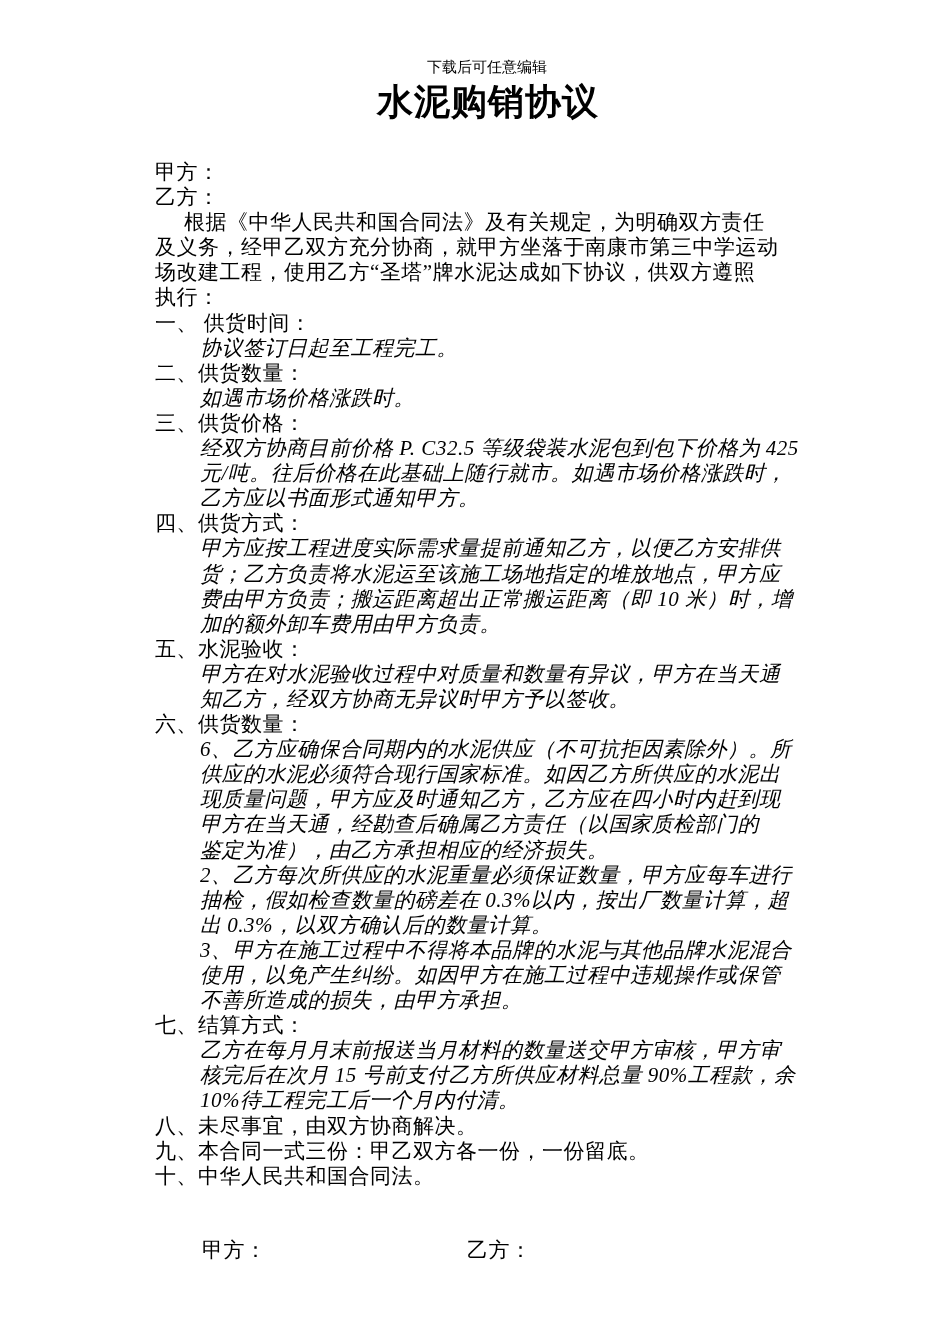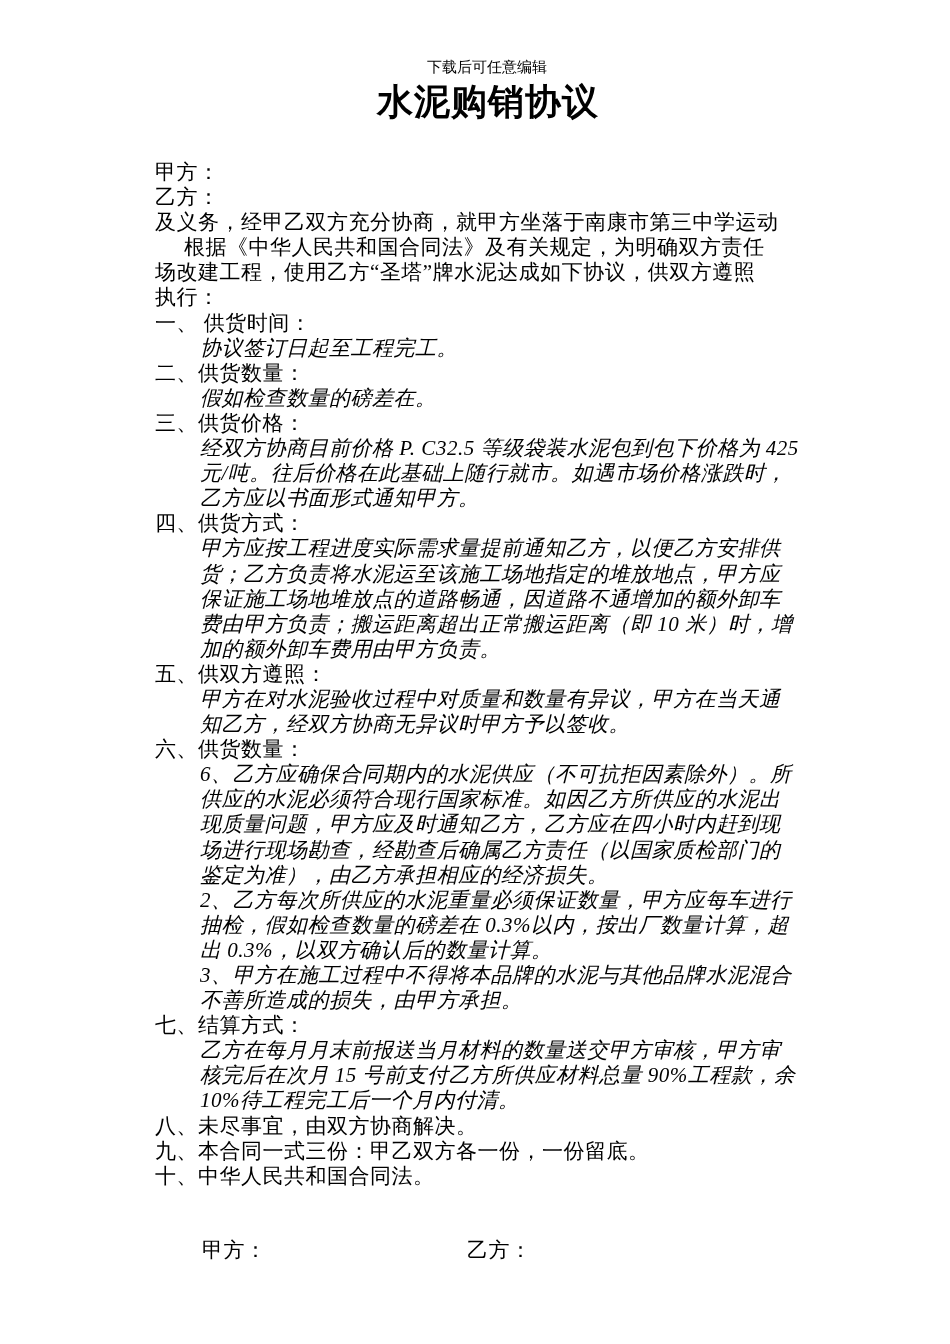--- a/index.html
+++ b/index.html
@@ -39,51 +39,51 @@
 <body>
 
 <div class="page">
   <div class="note">下载后可任意编辑</div>
 
   <h1 class="title">水泥购销协议</h1>
 
   <div class="docbody">
       <div class="line ind-margin">甲方：</div>
       <div class="line ind-margin">乙方：</div>
+      <div class="line ind-para">根据《中华人民共和国合同法》及有关规定，为明确双方责任</div>
       <div class="line ind-margin">及义务，经甲乙双方充分协商，就甲方坐落于南康市第三中学运动</div>
-      <div class="line ind-para">根据《中华人民共和国合同法》及有关规定，为明确双方责任</div>
       <div class="line ind-margin">场改建工程，使用乙方“圣塔”牌水泥达成如下协议，供双方遵照</div>
       <div class="line ind-margin">执行：</div>
       <div class="line ind-margin">一、 供货时间：</div>
       <div class="line ind-cont">协议签订日起至工程完工。</div>
       <div class="line ind-margin">二、供货数量：</div>
-      <div class="line ind-cont">假如检查数量的磅差在。</div>
+      <div class="line ind-cont">如遇市场价格涨跌时。</div>
       <div class="line ind-margin">三、供货价格：</div>
       <div class="line ind-cont">经双方协商目前价格 P. C32.5 等级袋装水泥包到包下价格为 425</div>
       <div class="line ind-cont">元/吨。往后价格在此基础上随行就市。如遇市场价格涨跌时，</div>
       <div class="line ind-cont">乙方应以书面形式通知甲方。</div>
       <div class="line ind-margin">四、供货方式：</div>
       <div class="line ind-cont">甲方应按工程进度实际需求量提前通知乙方，以便乙方安排供</div>
       <div class="line ind-cont">货；乙方负责将水泥运至该施工场地指定的堆放地点，甲方应</div>
-      <div class="line ind-cont">保证施工场地堆放点的道路畅通，因道路不通增加的额外卸车</div>
       <div class="line ind-cont">费由甲方负责；搬运距离超出正常搬运距离（即 10 米）时，增</div>
       <div class="line ind-cont">加的额外卸车费用由甲方负责。</div>
-      <div class="line ind-margin">五、供双方遵照：</div>
+      <div class="line ind-margin">五、水泥验收：</div>
       <div class="line ind-cont">甲方在对水泥验收过程中对质量和数量有异议，甲方在当天通</div>
       <div class="line ind-cont">知乙方，经双方协商无异议时甲方予以签收。</div>
       <div class="line ind-margin">六、供货数量：</div>
       <div class="line ind-cont">6、乙方应确保合同期内的水泥供应（不可抗拒因素除外）。所</div>
       <div class="line ind-cont">供应的水泥必须符合现行国家标准。如因乙方所供应的水泥出</div>
       <div class="line ind-cont">现质量问题，甲方应及时通知乙方，乙方应在四小时内赶到现</div>
-      <div class="line ind-cont">场进行现场勘查，经勘查后确属乙方责任（以国家质检部门的</div>
+      <div class="line ind-cont">甲方在当天通，经勘查后确属乙方责任（以国家质检部门的</div>
       <div class="line ind-cont">鉴定为准），由乙方承担相应的经济损失。</div>
       <div class="line ind-cont">2、乙方每次所供应的水泥重量必须保证数量，甲方应每车进行</div>
       <div class="line ind-cont">抽检，假如检查数量的磅差在 0.3%以内，按出厂数量计算，超</div>
       <div class="line ind-cont">出 0.3%，以双方确认后的数量计算。</div>
       <div class="line ind-cont">3、甲方在施工过程中不得将本品牌的水泥与其他品牌水泥混合</div>
+      <div class="line ind-cont">使用，以免产生纠纷。如因甲方在施工过程中违规操作或保管</div>
       <div class="line ind-cont">不善所造成的损失，由甲方承担。</div>
       <div class="line ind-margin">七、结算方式：</div>
       <div class="line ind-cont">乙方在每月月末前报送当月材料的数量送交甲方审核，甲方审</div>
       <div class="line ind-cont">核完后在次月 15 号前支付乙方所供应材料总量 90%工程款，余</div>
       <div class="line ind-cont">10%待工程完工后一个月内付清。</div>
       <div class="line ind-margin">八、未尽事宜，由双方协商解决。</div>
       <div class="line ind-margin">九、本合同一式三份：甲乙双方各一份，一份留底。</div>
       <div class="line ind-margin">十、中华人民共和国合同法。</div>
     </div>
 

